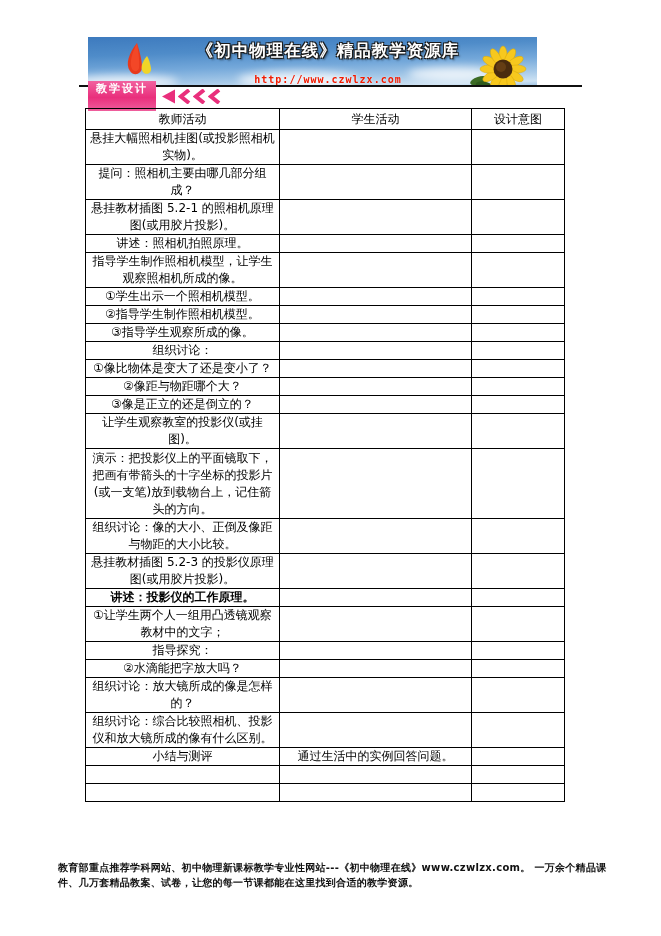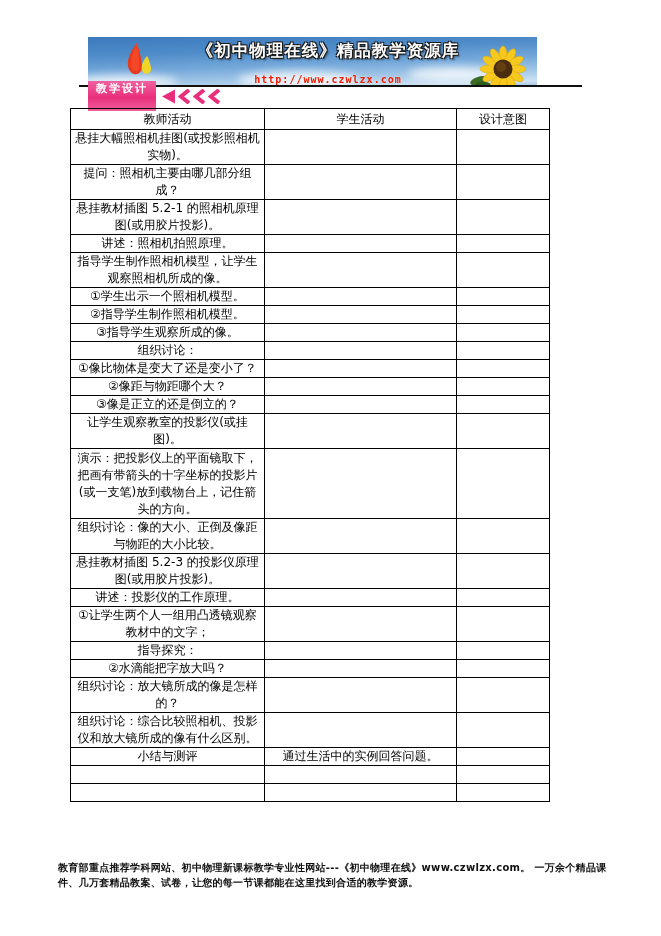--- a/index.html
+++ b/index.html
@@ -38,21 +38,21 @@
   .tag{
     background:linear-gradient(180deg,#f1619f 0%,#e92f7c 55%,#ef5e9d 100%);
     color:#fff;font-size:11px;font-weight:bold;letter-spacing:2px;
     padding:1px 8px 16px 8px;line-height:13px;
   }
   .chevrons{display:flex;align-items:center;margin-left:4px;}
   .chevrons svg{display:block;margin-right:2px;}
 
   
   table.lesson{
-    position:absolute;left:70px;top:108px;width:479px;
+    position:absolute;left:85px;top:108px;width:479px;
     border-collapse:collapse;table-layout:fixed;
   }
   table.lesson th,table.lesson td{
     border:1px solid #000;
     font-size:12px;line-height:17px;font-weight:normal;
     text-align:center;vertical-align:middle;
     padding:0 2px;overflow:hidden;word-break:break-all;
   }
   table.lesson th{height:21px;}
 
@@ -222,21 +222,21 @@
           <td style="height: 35px;">组织讨论：像的大小、正倒及像距与物距的大小比较。</td>
           <td style="height: 35px;"></td>
           <td style="height: 35px;"></td>
         </tr>
         <tr>
           <td style="height: 35px;">悬挂教材插图 5.2-3 的投影仪原理图(或用胶片投影)。</td>
           <td style="height: 35px;"></td>
           <td style="height: 35px;"></td>
         </tr>
         <tr>
-          <td style="height: 18px;">讲述：投影仪的工作原理。</td>
+          <td style="height: 18px; font-weight: bold;">讲述：投影仪的工作原理。</td>
           <td style="height: 18px;"></td>
           <td style="height: 18px;"></td>
         </tr>
         <tr>
           <td style="height: 35px;">①让学生两个人一组用凸透镜观察教材中的文字；</td>
           <td style="height: 35px;"></td>
           <td style="height: 35px;"></td>
         </tr>
         <tr>
           <td style="height: 18px;">指导探究：</td>

